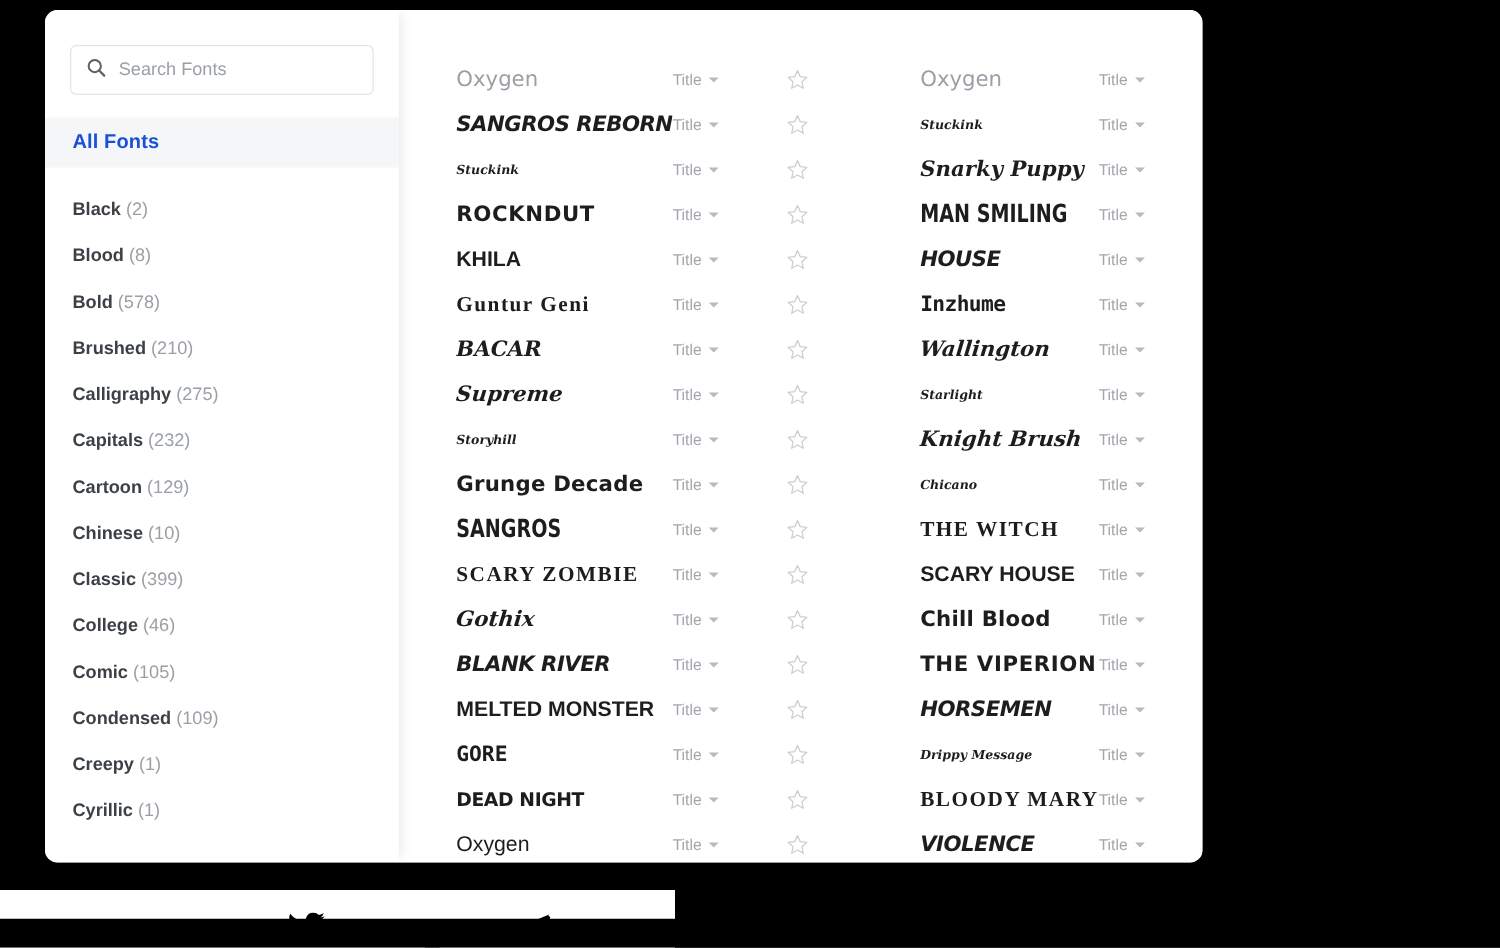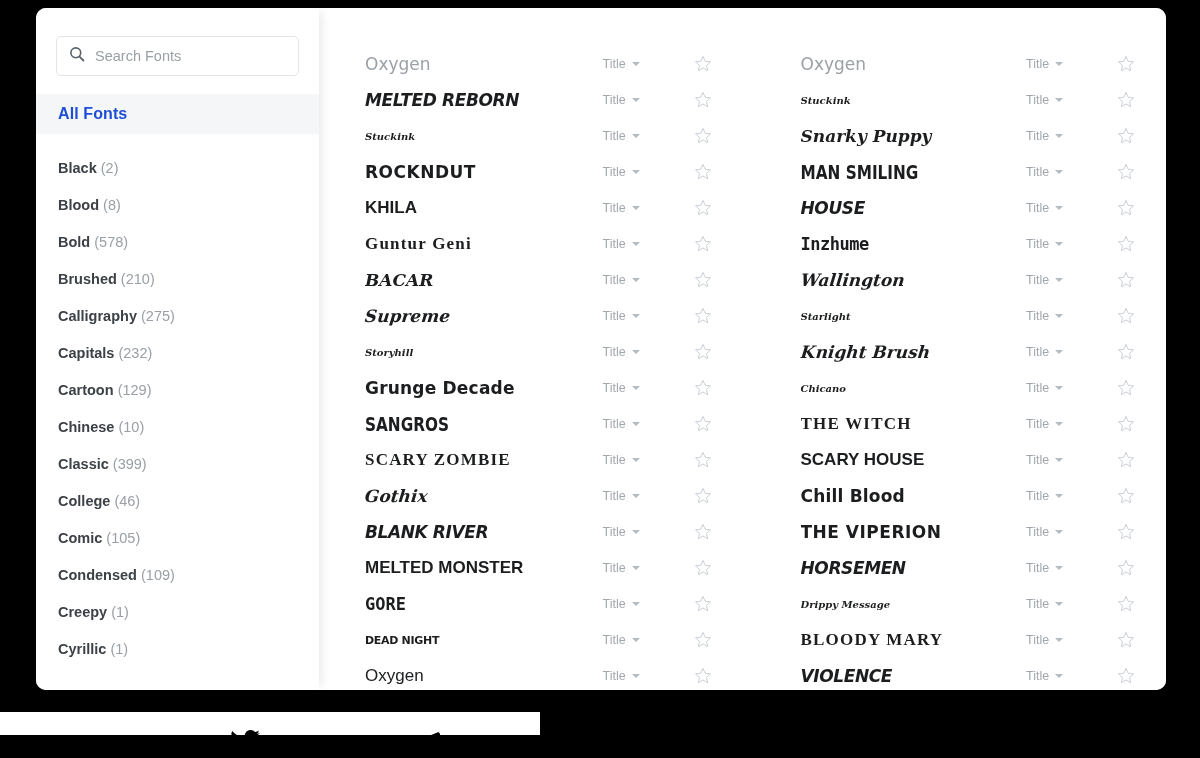--- a/index.html
+++ b/index.html
@@ -17,21 +17,21 @@
     width: 1200px;
     height: 758px;
     background: #000000;
   }
 
   
   .card {
     position: absolute;
     left: 36px;
     top: 8px;
-    width: 1130px;
+    width: 926px;
     height: 682px;
     background: #ffffff;
     border-radius: 10px;
     overflow: hidden;
     display: flex;
   }
 
   
   .sidebar {
     position: relative;
@@ -138,21 +138,21 @@
     color: #9aa0a6;
     font-family: "DejaVu Sans", sans-serif;
     font-size: 17px;
   }
 
   
   .s-bold      { font-family: "DejaVu Sans", sans-serif; font-weight: bold; letter-spacing: .5px; }
   .s-cond      { font-family: "Liberation Sans Narrow", "Liberation Sans", sans-serif; font-weight: bold; }
   .s-italic    { font-family: "DejaVu Serif", serif; font-weight: bold; font-style: italic; }
   .s-script    { font-family: "DejaVu Serif", serif; font-style: italic; font-weight: bold; transform: skewX(-6deg); }
-  .s-thin      { font-family: "DejaVu Sans", sans-serif; font-size: 11px; font-weight: bold; letter-spacing: -.3px; }
+  .s-thin      { font-family: "DejaVu Sans", sans-serif; font-size: 15px; font-weight: bold; letter-spacing: -.3px; }
   .s-mono      { font-family: "DejaVu Sans Mono", monospace; font-weight: bold; letter-spacing: -.5px; }
   .s-caps      { font-family: "Liberation Serif", serif; font-weight: bold; letter-spacing: 1.2px; }
   .s-tall      { font-family: "DejaVu Sans Condensed", "DejaVu Sans", sans-serif; font-weight: bold; transform: scaleY(1.18); transform-origin: left center; display:inline-block; }
   .s-tiny      { font-family: "DejaVu Serif", serif; font-style: italic; font-size: 10px; font-weight: bold; }
   .s-grunge    { font-family: "DejaVu Sans", sans-serif; font-weight: bold; letter-spacing: .2px; }
   .s-black     { font-family: "DejaVu Sans Mono", monospace; font-weight: bold; background: transparent; letter-spacing: 0px; }
   .s-rough     { font-family: "DejaVu Sans", sans-serif; font-weight: bold; font-style: italic; letter-spacing: -.4px; }
 
   .title-select {
     flex: 0 0 auto;
@@ -272,21 +272,21 @@
               <span>Title</span>
               <span class="caret"></span>
             </div>
             <div class="star-btn">
               <svg width="18" height="18" viewBox="0 0 20 20" fill="none">
                 <path d="M10 1.6l2.45 5.4 5.9.62-4.4 3.98 1.23 5.8L10 14.45 4.82 17.4l1.23-5.8-4.4-3.98 5.9-.62L10 1.6z" stroke="#c9ced4" stroke-width="1.1" stroke-linejoin="round"></path>
               </svg>
             </div>
           </div>
           <div class="font-row">
-            <div class="font-name s-rough">MELTED REBORN</div>
+            <div class="font-name s-rough">SANGROS REBORN</div>
             <div class="title-select">
               <span>Title</span>
               <span class="caret"></span>
             </div>
             <div class="star-btn">
               <svg width="18" height="18" viewBox="0 0 20 20" fill="none">
                 <path d="M10 1.6l2.45 5.4 5.9.62-4.4 3.98 1.23 5.8L10 14.45 4.82 17.4l1.23-5.8-4.4-3.98 5.9-.62L10 1.6z" stroke="#c9ced4" stroke-width="1.1" stroke-linejoin="round"></path>
               </svg>
             </div>
           </div>

